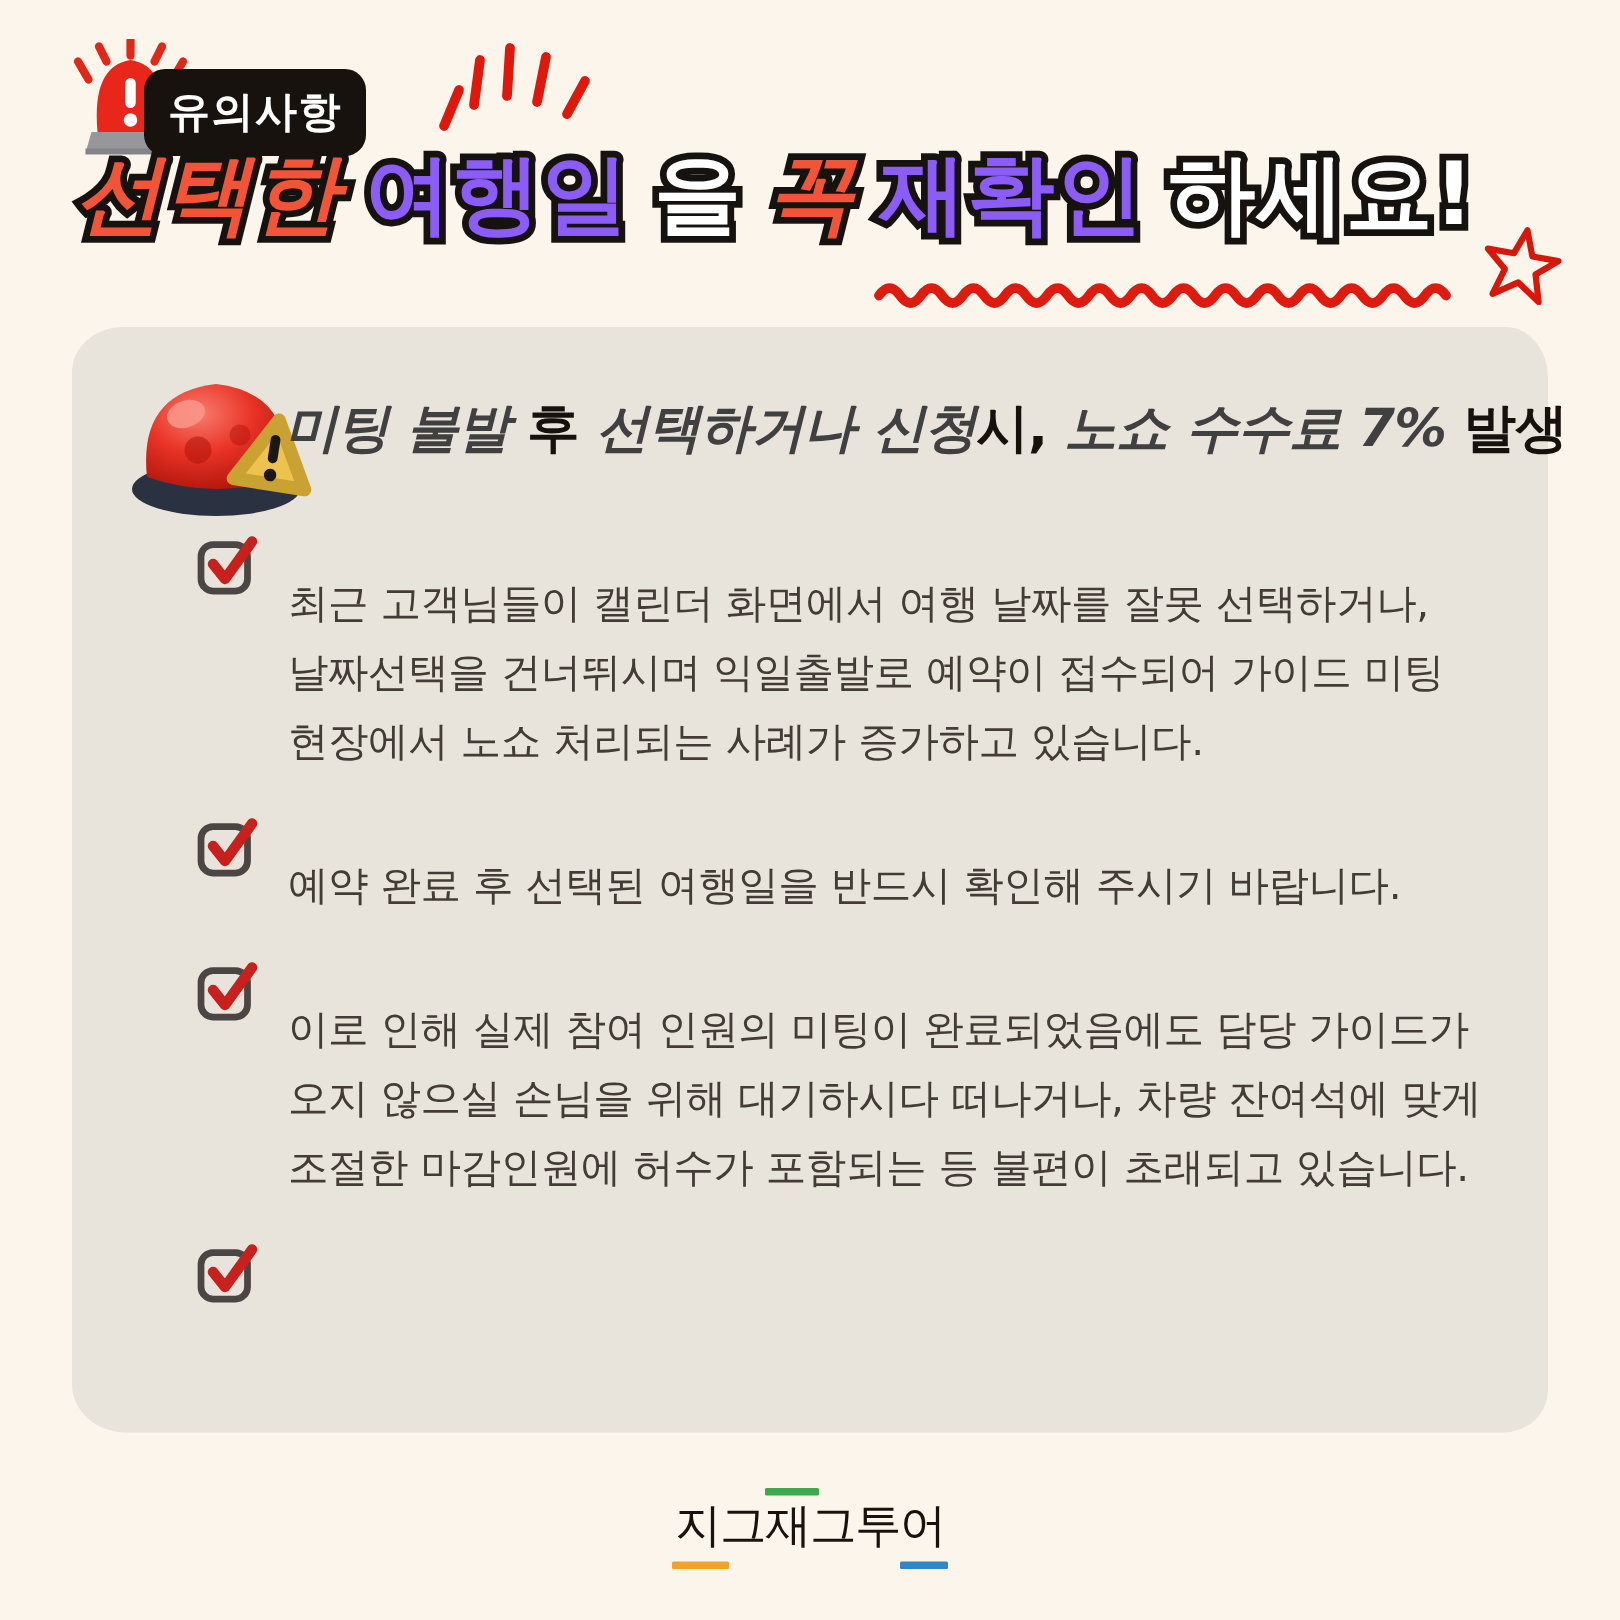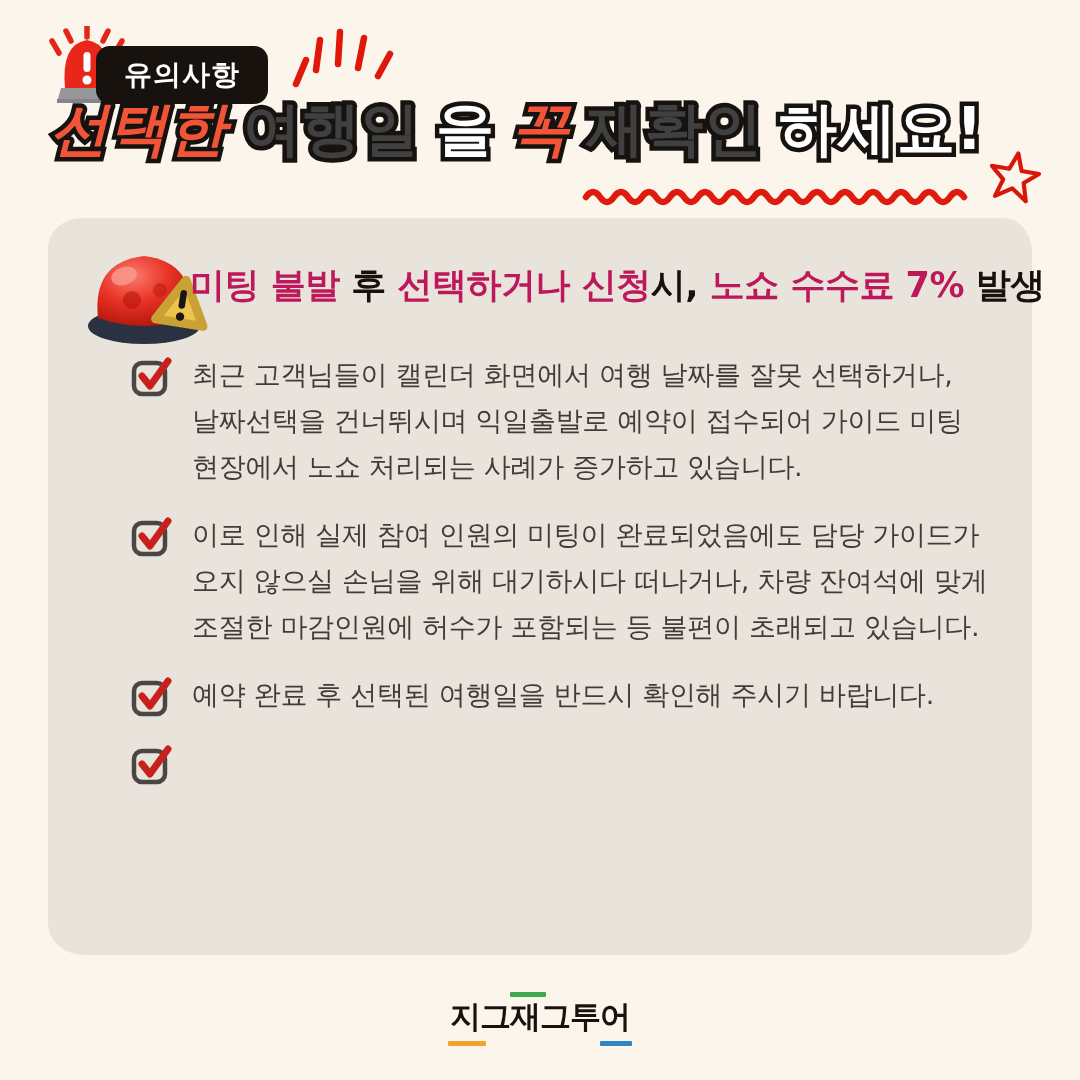--- a/index.html
+++ b/index.html
@@ -5,52 +5,52 @@
   * { margin:0; padding:0; box-sizing:border-box; }
   html,body { width:1080px; height:1080px; }
   body { font-family:"DejaVu Sans","Liberation Sans",sans-serif; }
 
   .canvas { position:relative; width:1080px; height:1080px; background:#fcf5eb; overflow:hidden; }
 
   
   .topbar { position:absolute; left:0; top:0; width:1080px; height:100px; }
   .siren-flat { position:absolute; left:48px; top:26px; }
   .badge { position:absolute; left:96px; top:46px; background:#17120e; color:#ffffff;
-           border-radius:14px; padding:10px 28px; font-size:28px; font-weight:800; letter-spacing:1px; }
+           border-radius:14px; padding:10px 16px; font-size:28px; font-weight:800; letter-spacing:1px; }
   .rays-doodle { position:absolute; left:288px; top:24px; }
 
   
   .title { position:absolute; left:50px; top:92px; white-space:nowrap; font-size:58px; line-height:1.3; }
   .title .w { font-weight:800; letter-spacing:1px; -webkit-text-stroke:9px #16120f;
               paint-order:stroke fill markers; margin-right:16px; display:inline-block; }
   .w-red   { color:#f15436;font-style:italic; -webkit-text-stroke-color:#16120f; }
-  .w-black { color:#404040; -webkit-text-stroke-color:#f15436; }
+  .w-black { color:#8b5cf6; -webkit-text-stroke-color:#f15436; }
   .w-white { color:#ffffff; -webkit-text-stroke-color:#16120f; }
 
   .wavy { position:absolute; left:582px; top:182px; }
   .star { position:absolute; left:988px; top:150px; transform:rotate(10deg); }
 
   
   .card { position:absolute; left:48px; top:218px; width:984px; height:737px;
           background:#e9e4db; border-radius:34px 28px 30px 36px / 30px 34px 28px 32px; }
   .card-siren { position:absolute; left:26px; top:18px; }
   .card-heading { position:absolute; left:142px; top:44px; width:832px; white-space:nowrap;
                   font-size:35px; font-weight:800; letter-spacing:-0.5px; }
-  .h-red { color:#be185d; }
+  .h-red { color:#404040;font-style:italic; }
   .h-black { color:#17110d; }
 
   .bullets { position:absolute; left:82px; top:134px; width:900px; }
   .bullet { display:flex; align-items:flex-start; gap:18px; margin-bottom:22px; }
   .bullet svg { flex-shrink:0; margin-top:2px; }
-  .btext { white-space:pre-line; font-size:27px; line-height:46px; color:#433c36; letter-spacing:-0.3px; }
+  .btext { white-space:pre-line; font-size:27px; line-height:46px; color:#433c36; letter-spacing:-0.3px;margin-top:28px; }
 
   
   .logo { position:absolute; left:50%; top:992px; transform:translateX(-50%); }
   .logo-inner { position:relative; display:inline-block; padding:4px 2px 8px 2px; }
-  .logo-text { font-size:31px; font-weight:700; color:#17120e; letter-spacing:-1px; }
+  .logo-text { font-size:31px; font-weight:400; color:#17120e; letter-spacing:-1px; }
   .bar { position:absolute; height:5px; border-radius:1px; }
   .bar-orange { left:0; bottom:0; width:38px; background:#f0a32a; }
   .bar-green  { top:0; left:62px; width:36px; background:#3ea94c; }
   .bar-blue   { right:0; bottom:0; width:32px; background:#2f86c9; }
 </style>
 </head>
 <body>
 
 <div class="canvas">
 
@@ -141,31 +141,31 @@
         <div class="btext">최근 고객님들이 캘린더 화면에서 여행 날짜를 잘못 선택하거나,
 날짜선택을 건너뛰시며 익일출발로 예약이 접수되어 가이드 미팅
 현장에서 노쇼 처리되는 사례가 증가하고 있습니다.</div>
       </div>
 
       <div class="bullet">
         <svg width="44" height="44" viewBox="0 0 44 44">
           <rect x="4" y="9" width="31" height="31" rx="8" fill="none" stroke="#4b4643" stroke-width="4.5"></rect>
           <path d="M12 22 L20 32 L38 7" fill="none" stroke="#c8201c" stroke-width="7" stroke-linecap="round" stroke-linejoin="round"></path>
         </svg>
-        <div class="btext">이로 인해 실제 참여 인원의 미팅이 완료되었음에도 담당 가이드가
-오지 않으실 손님을 위해 대기하시다 떠나거나, 차량 잔여석에 맞게
-조절한 마감인원에 허수가 포함되는 등 불편이 초래되고 있습니다.</div>
+        <div class="btext">예약 완료 후 선택된 여행일을 반드시 확인해 주시기 바랍니다.</div>
       </div>
 
       <div class="bullet">
         <svg width="44" height="44" viewBox="0 0 44 44">
           <rect x="4" y="9" width="31" height="31" rx="8" fill="none" stroke="#4b4643" stroke-width="4.5"></rect>
           <path d="M12 22 L20 32 L38 7" fill="none" stroke="#c8201c" stroke-width="7" stroke-linecap="round" stroke-linejoin="round"></path>
         </svg>
-        <div class="btext">예약 완료 후 선택된 여행일을 반드시 확인해 주시기 바랍니다.</div>
+        <div class="btext">이로 인해 실제 참여 인원의 미팅이 완료되었음에도 담당 가이드가
+오지 않으실 손님을 위해 대기하시다 떠나거나, 차량 잔여석에 맞게
+조절한 마감인원에 허수가 포함되는 등 불편이 초래되고 있습니다.</div>
       </div>
 
       <div class="bullet">
         <svg width="44" height="44" viewBox="0 0 44 44">
           <rect x="4" y="9" width="31" height="31" rx="8" fill="none" stroke="#4b4643" stroke-width="4.5"></rect>
           <path d="M12 22 L20 32 L38 7" fill="none" stroke="#c8201c" stroke-width="7" stroke-linecap="round" stroke-linejoin="round"></path>
         </svg>
       </div>
 
     </div>

